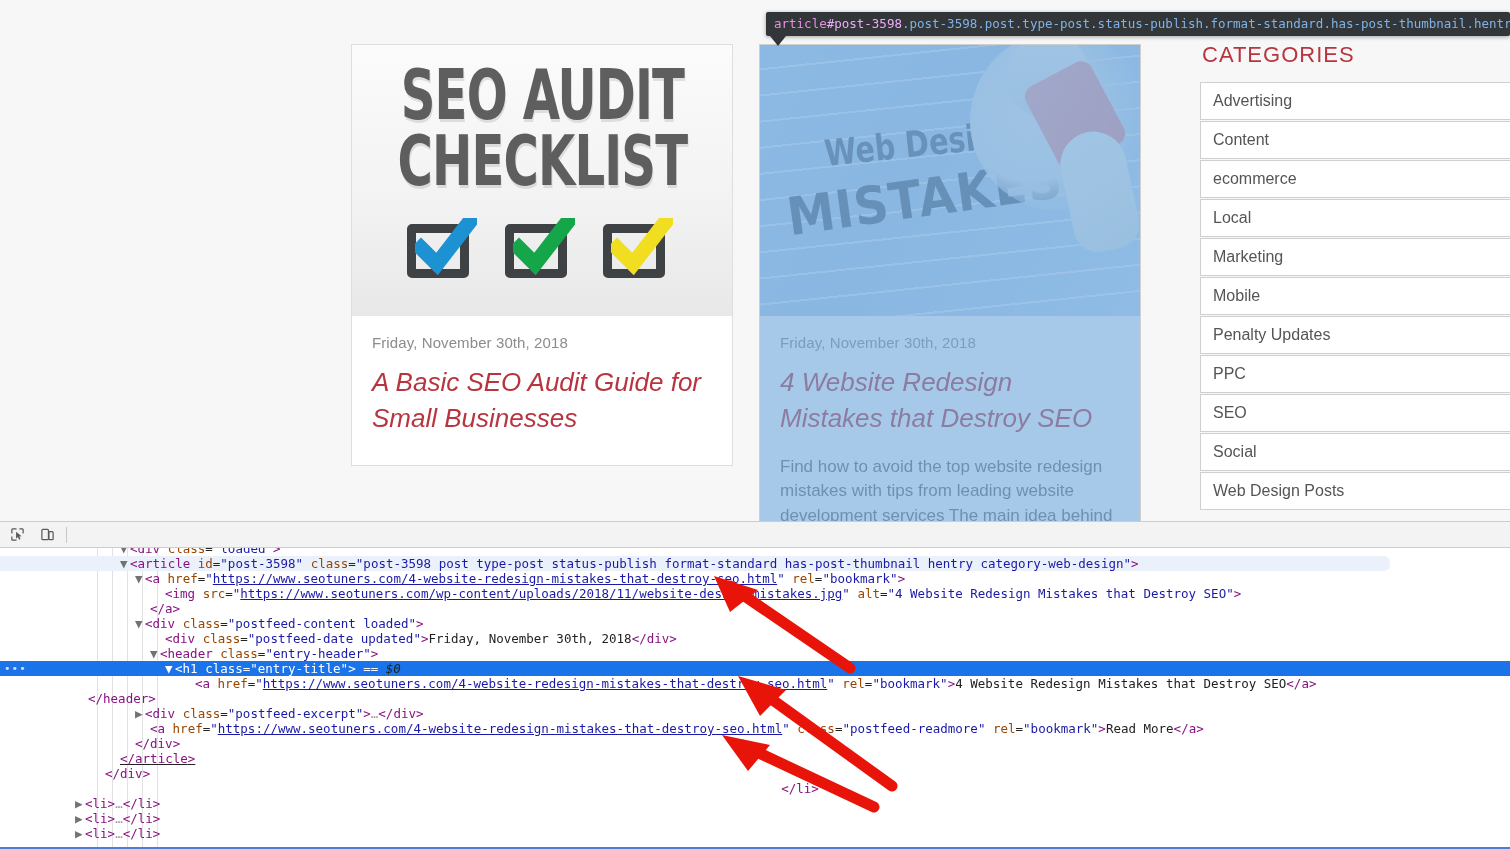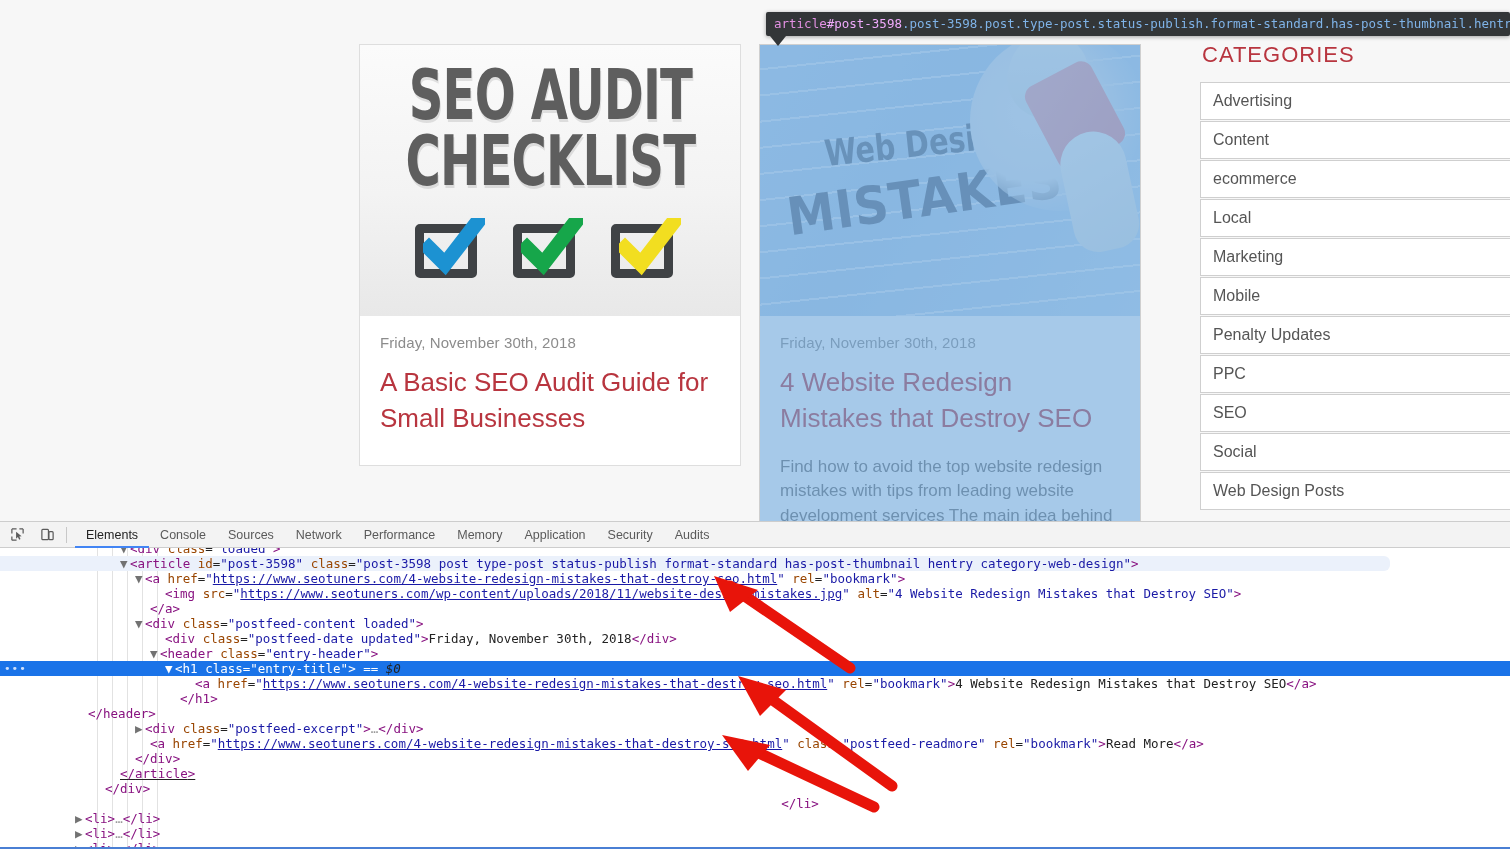--- a/index.html
+++ b/index.html
@@ -18,21 +18,21 @@
   }
 
   .posts-wrap { position:absolute; left:350px; top:44px; width:795px; }
 
   .post-card {
     position:absolute; top:0; width:382px;
     background:#ffffff;
     border:1px solid #dedede;
     overflow:hidden;
   }
-  .post-card.left  { left:9px; }
+  .post-card.left  { left:1px; }
   .post-card.right { left:409px; border-color:#cfcfcf; }
 
   .thumb { width:100%; height:271px; position:relative; overflow:hidden; display:block; }
 
   
   .thumb-seo {
     background:linear-gradient(180deg,#fbfbfb 0%,#f3f3f3 55%,#e8e8e8 100%);
     display:flex; flex-direction:column; align-items:center; justify-content:center;
   }
   .seo-title {
@@ -94,20 +94,21 @@
     background:linear-gradient(160deg,#eef2f3,#dbe4e7);
     border-radius:44px; transform:rotate(18deg);
   }
   .crumbs { position:absolute; left:250px; top:118px; color:#5d6f85; font-size:13px; transform:rotate(-10deg); letter-spacing:4px;}
 
   .post-body { padding:18px 20px 10px 20px; }
   .post-date { color:#8c8c8c; font-size:15px; margin-bottom:14px; letter-spacing:0.1px; }
   .post-title {
     color:#b8353f; font-size:26px; line-height:1.38; font-weight:400;
     margin:0 0 18px 0;
+    font-style:italic;
   }
   .post-excerpt { color:#6b6b6b; font-size:17px; line-height:1.45; }
 
   
   .inspect-overlay {
     position:absolute; left:0; top:0; right:0; bottom:0;
     background:rgba(111,168,220,0.62);
     pointer-events:none;
   }
 
@@ -297,51 +298,39 @@
         <path d="M6.5 5 L6.5 12.5 L8.4 10.6 L9.8 13.6 L11.2 12.9 L9.9 10 L12.4 9.8 Z" fill="#5a5a5a"></path>
       </svg>
     </div>
     <div class="dt-icon-btn">
       <svg width="15" height="15" viewBox="0 0 16 16">
         <rect x="2" y="2.5" width="7" height="11" rx="1" stroke="#5a5a5a" stroke-width="1.3" fill="none"></rect>
         <rect x="9.5" y="5" width="4.5" height="8.5" rx="1" stroke="#5a5a5a" stroke-width="1.3" fill="none"></rect>
       </svg>
     </div>
     <div class="dt-div"></div>
-    <div class="dt-tabs">
-      <div class="dt-tab active">Elements</div>
-      <div class="dt-tab">Console</div>
-      <div class="dt-tab">Sources</div>
-      <div class="dt-tab">Network</div>
-      <div class="dt-tab">Performance</div>
-      <div class="dt-tab">Memory</div>
-      <div class="dt-tab">Application</div>
-      <div class="dt-tab">Security</div>
-      <div class="dt-tab">Audits</div>
-    </div>
   </div>
 
   <div id="dom-tree">
     <div class="guide" style="left:97px;"></div>
     <div class="guide" style="left:112px;"></div>
     <div class="guide" style="left:127px;"></div>
     <div class="guide" style="left:142px;"></div>
     <div class="guide" style="left:157px;"></div>
     <div id="dom-lines">
         <div class="dom-line" style="padding-left: 120px; margin-top: -7px;"><span class="tri">▼</span><span class="tok-punc">&lt;</span><span class="tok-tag">div</span> <span class="tok-attr">class</span>=<span class="tok-val">"loaded"</span><span class="tok-punc">&gt;</span></div>
         <div class="dom-line hovered" style="padding-left: 120px;"><span class="tri">▼</span><span class="tok-punc">&lt;</span><span class="tok-tag">article</span> <span class="tok-attr">id</span>=<span class="tok-val">"post-3598"</span> <span class="tok-attr">class</span>=<span class="tok-val">"post-3598 post type-post status-publish format-standard has-post-thumbnail hentry category-web-design"</span><span class="tok-punc">&gt;</span></div>
         <div class="dom-line" style="padding-left: 135px;"><span class="tri">▼</span><span class="tok-punc">&lt;</span><span class="tok-tag">a</span> <span class="tok-attr">href</span>=<span class="tok-val">"<span class="tok-link">https://www.seotuners.com/4-website-redesign-mistakes-that-destroy-seo.html</span>"</span> <span class="tok-attr">rel</span>=<span class="tok-val">"bookmark"</span><span class="tok-punc">&gt;</span></div>
         <div class="dom-line" style="padding-left: 165px;"><span class="tok-punc">&lt;</span><span class="tok-tag">img</span> <span class="tok-attr">src</span>=<span class="tok-val">"<span class="tok-link">https://www.seotuners.com/wp-content/uploads/2018/11/website-design-mistakes.jpg</span>"</span> <span class="tok-attr">alt</span>=<span class="tok-val">"4 Website Redesign Mistakes that Destroy SEO"</span><span class="tok-punc">&gt;</span></div>
         <div class="dom-line" style="padding-left: 150px;"><span class="tok-punc">&lt;/</span><span class="tok-tag">a</span><span class="tok-punc">&gt;</span></div>
         <div class="dom-line" style="padding-left: 135px;"><span class="tri">▼</span><span class="tok-punc">&lt;</span><span class="tok-tag">div</span> <span class="tok-attr">class</span>=<span class="tok-val">"postfeed-content loaded"</span><span class="tok-punc">&gt;</span></div>
         <div class="dom-line" style="padding-left: 165px;"><span class="tok-punc">&lt;</span><span class="tok-tag">div</span> <span class="tok-attr">class</span>=<span class="tok-val">"postfeed-date updated"</span><span class="tok-punc">&gt;</span><span class="tok-txt">Friday, November 30th, 2018</span><span class="tok-punc">&lt;/</span><span class="tok-tag">div</span><span class="tok-punc">&gt;</span></div>
         <div class="dom-line" style="padding-left: 150px;"><span class="tri">▼</span><span class="tok-punc">&lt;</span><span class="tok-tag">header</span> <span class="tok-attr">class</span>=<span class="tok-val">"entry-header"</span><span class="tok-punc">&gt;</span></div>
         <div class="dom-line selected" style="padding-left: 165px;"><span class="tri sel">▼</span><span class="tok-punc">&lt;</span><span class="tok-tag">h1</span> <span class="tok-attr">class</span>=<span class="tok-val">"entry-title"</span><span class="tok-punc">&gt;</span> == <span class="tok-dollar">$0</span><span class="dots-badge">•••</span></div>
         <div class="dom-line" style="padding-left: 195px;"><span class="tok-punc">&lt;</span><span class="tok-tag">a</span> <span class="tok-attr">href</span>=<span class="tok-val">"<span class="tok-link">https://www.seotuners.com/4-website-redesign-mistakes-that-destroy-seo.html</span>"</span> <span class="tok-attr">rel</span>=<span class="tok-val">"bookmark"</span><span class="tok-punc">&gt;</span><span class="tok-txt">4 Website Redesign Mistakes that Destroy SEO</span><span class="tok-punc">&lt;/</span><span class="tok-tag">a</span><span class="tok-punc">&gt;</span></div>
-        <div class="dom-line" style="padding-left: 180px;"><span class="tok-punc">&lt;/</span><span class="tok-tag">h1</span><span class="tok-punc">&gt;</span></div>
         <div class="dom-line" style="padding-left: 88px;"><span class="tok-punc">&lt;/</span><span class="tok-tag">header</span><span class="tok-punc">&gt;</span></div>
         <div class="dom-line" style="padding-left: 135px;"><span class="tri">▶</span><span class="tok-punc">&lt;</span><span class="tok-tag">div</span> <span class="tok-attr">class</span>=<span class="tok-val">"postfeed-excerpt"</span><span class="tok-punc">&gt;</span><span class="tok-muted">…</span><span class="tok-punc">&lt;/</span><span class="tok-tag">div</span><span class="tok-punc">&gt;</span></div>
         <div class="dom-line" style="padding-left: 150px;"><span class="tok-punc">&lt;</span><span class="tok-tag">a</span> <span class="tok-attr">href</span>=<span class="tok-val">"<span class="tok-link">https://www.seotuners.com/4-website-redesign-mistakes-that-destroy-seo.html</span>"</span> <span class="tok-attr">class</span>=<span class="tok-val">"postfeed-readmore"</span> <span class="tok-attr">rel</span>=<span class="tok-val">"bookmark"</span><span class="tok-punc">&gt;</span><span class="tok-txt">Read More</span><span class="tok-punc">&lt;/</span><span class="tok-tag">a</span><span class="tok-punc">&gt;</span></div>
         <div class="dom-line" style="padding-left: 135px;"><span class="tok-punc">&lt;/</span><span class="tok-tag">div</span><span class="tok-punc">&gt;</span></div>
         <div class="dom-line" style="padding-left: 120px; text-decoration: underline;"><span class="tok-punc">&lt;/</span><span class="tok-tag">article</span><span class="tok-punc">&gt;</span></div>
         <div class="dom-line" style="padding-left: 105px;"><span class="tok-punc">&lt;/</span><span class="tok-tag">div</span><span class="tok-punc">&gt;</span></div>
         <div class="dom-line" style="padding-left: 90px; text-align: center;"><span class="tok-punc">&lt;/</span><span class="tok-tag">li</span><span class="tok-punc">&gt;</span></div>
         <div class="dom-line" style="padding-left: 75px;"><span class="tri">▶</span><span class="tok-punc">&lt;</span><span class="tok-tag">li</span><span class="tok-punc">&gt;</span><span class="tok-muted">…</span><span class="tok-punc">&lt;/</span><span class="tok-tag">li</span><span class="tok-punc">&gt;</span></div>
         <div class="dom-line" style="padding-left: 75px;"><span class="tri">▶</span><span class="tok-punc">&lt;</span><span class="tok-tag">li</span><span class="tok-punc">&gt;</span><span class="tok-muted">…</span><span class="tok-punc">&lt;/</span><span class="tok-tag">li</span><span class="tok-punc">&gt;</span></div>
         <div class="dom-line" style="padding-left: 75px;"><span class="tri">▶</span><span class="tok-punc">&lt;</span><span class="tok-tag">li</span><span class="tok-punc">&gt;</span><span class="tok-muted">…</span><span class="tok-punc">&lt;/</span><span class="tok-tag">li</span><span class="tok-punc">&gt;</span></div>

